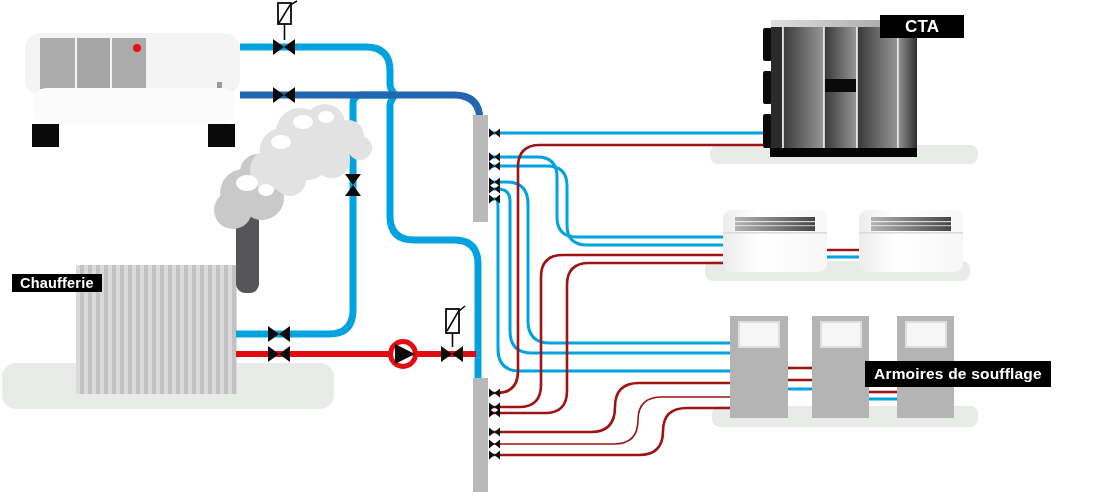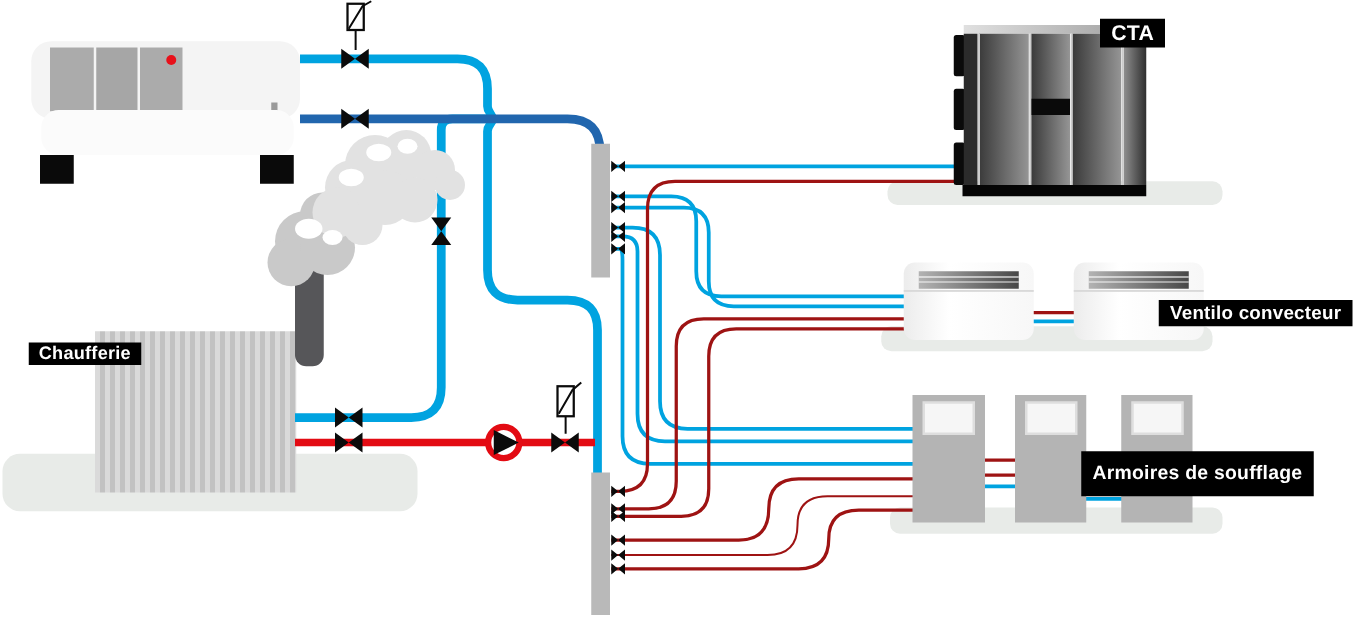--- a/index.html
+++ b/index.html
@@ -3,24 +3,24 @@
 <meta charset="utf-8">
 <style>
   html,body{margin:0;padding:0;background:#fff;}
   #stage{position:relative;width:1095px;height:498px;background:#fff;overflow:hidden;
          font-family:"Liberation Sans",sans-serif;}
   #schematic{position:absolute;left:0;top:0;}
   .eq-label{position:absolute;background:var(--label-bg,#000);color:var(--label-text,#fff);
             font-weight:bold;white-space:nowrap;display:flex;align-items:center;
             letter-spacing:.2px;}
   .lbl-chiller{left:107px;top:57px;height:23px;padding:0 9px;font-size:16.5px;}
-  .lbl-boiler{left:23px;top:274px;height:18px;padding:0 8px;font-size:14.5px;}
-  .lbl-ahu{left:880px;top:15px;height:23px;padding:0 9px;font-size:17px;}
+  .lbl-boiler{left:12px;top:274px;height:18px;padding:0 8px;font-size:14.5px;}
+  .lbl-ahu{left:880px;top:15px;height:23px;padding:0 25px;font-size:17px;}
   .lbl-fancoil{left:927px;top:240px;height:21px;padding:0 9px;font-size:15px;}
-  .lbl-cabinets{left:865px;top:361px;height:36px;padding:0 9px;font-size:15.5px;}
+  .lbl-cabinets{left:865px;top:361px;height:26px;padding:0 9px;font-size:15.5px;}
 
   .st-cold{stroke:var(--cold-supply,#00a3e0);stroke-width:7;fill:none;}
   .st-dark{stroke:var(--cold-return,#2166ae);stroke-width:7;fill:none;}
   .st-hot{stroke:var(--hot-supply,#e30b13);stroke-width:6;fill:none;}
   .tn-cold{stroke:var(--cold-supply,#00a3e0);stroke-width:3;fill:none;}
   .tn-hot{stroke:var(--hot-return,#9e1313);stroke-width:2.6;fill:none;}
   .tn-hot2{stroke:var(--hot-return,#9e1313);stroke-width:1.6;fill:none;}
   .valve{fill:#0b0b0b;stroke:none;}
   .act-box{fill:#fff;stroke:#0b0b0b;stroke-width:1.8;}
   .act-line{stroke:#0b0b0b;stroke-width:1.6;fill:none;}
@@ -249,15 +249,14 @@
       <rect x="821" y="322" width="40" height="25" fill="#f6f6f6" stroke="#dedede" stroke-width="2"></rect>
     </g>
     <g>
       <rect x="897" y="316" width="57" height="102" fill="#b4b4b4"></rect>
       <rect x="906" y="322" width="40" height="25" fill="#f6f6f6" stroke="#dedede" stroke-width="2"></rect>
     </g>
   </svg>
 
   <div class="eq-label lbl-boiler">Chaufferie</div>
   <div class="eq-label lbl-ahu">CTA</div>
-  <div class="eq-label lbl-fancoil">Ventilo convecteur</div>
   <div class="eq-label lbl-cabinets">Armoires de soufflage</div>
 </div>
 
 </body></html>

